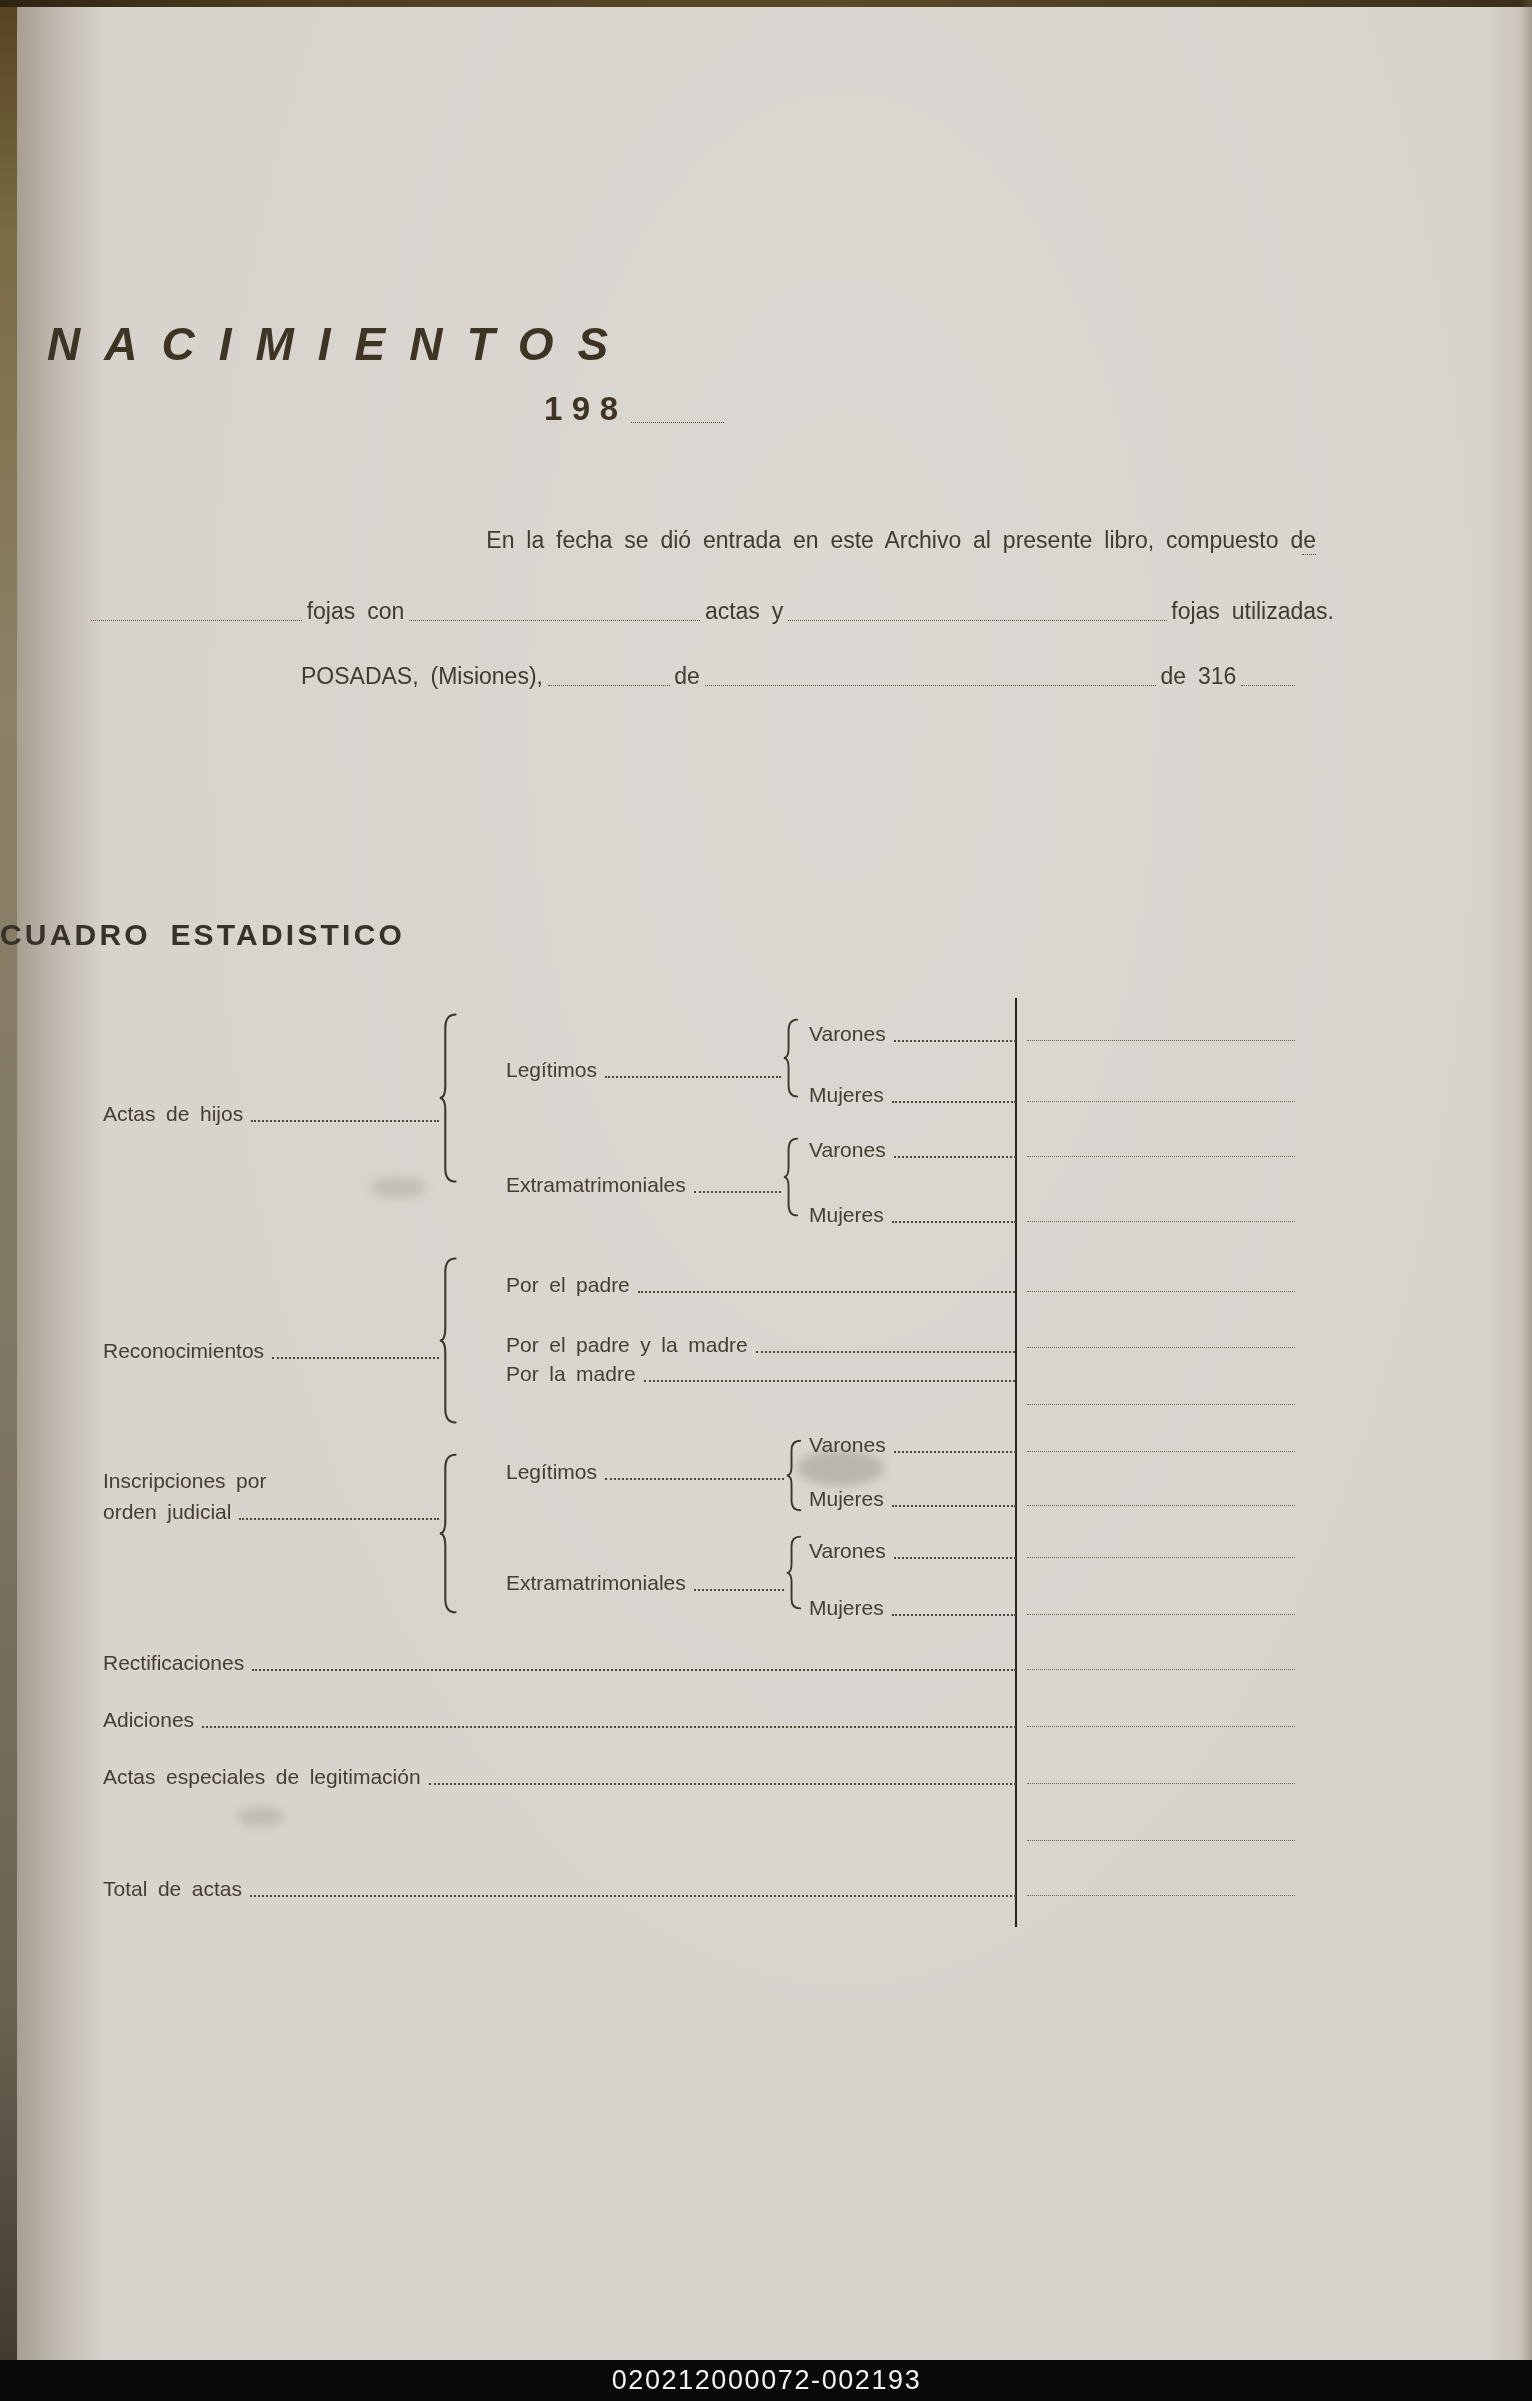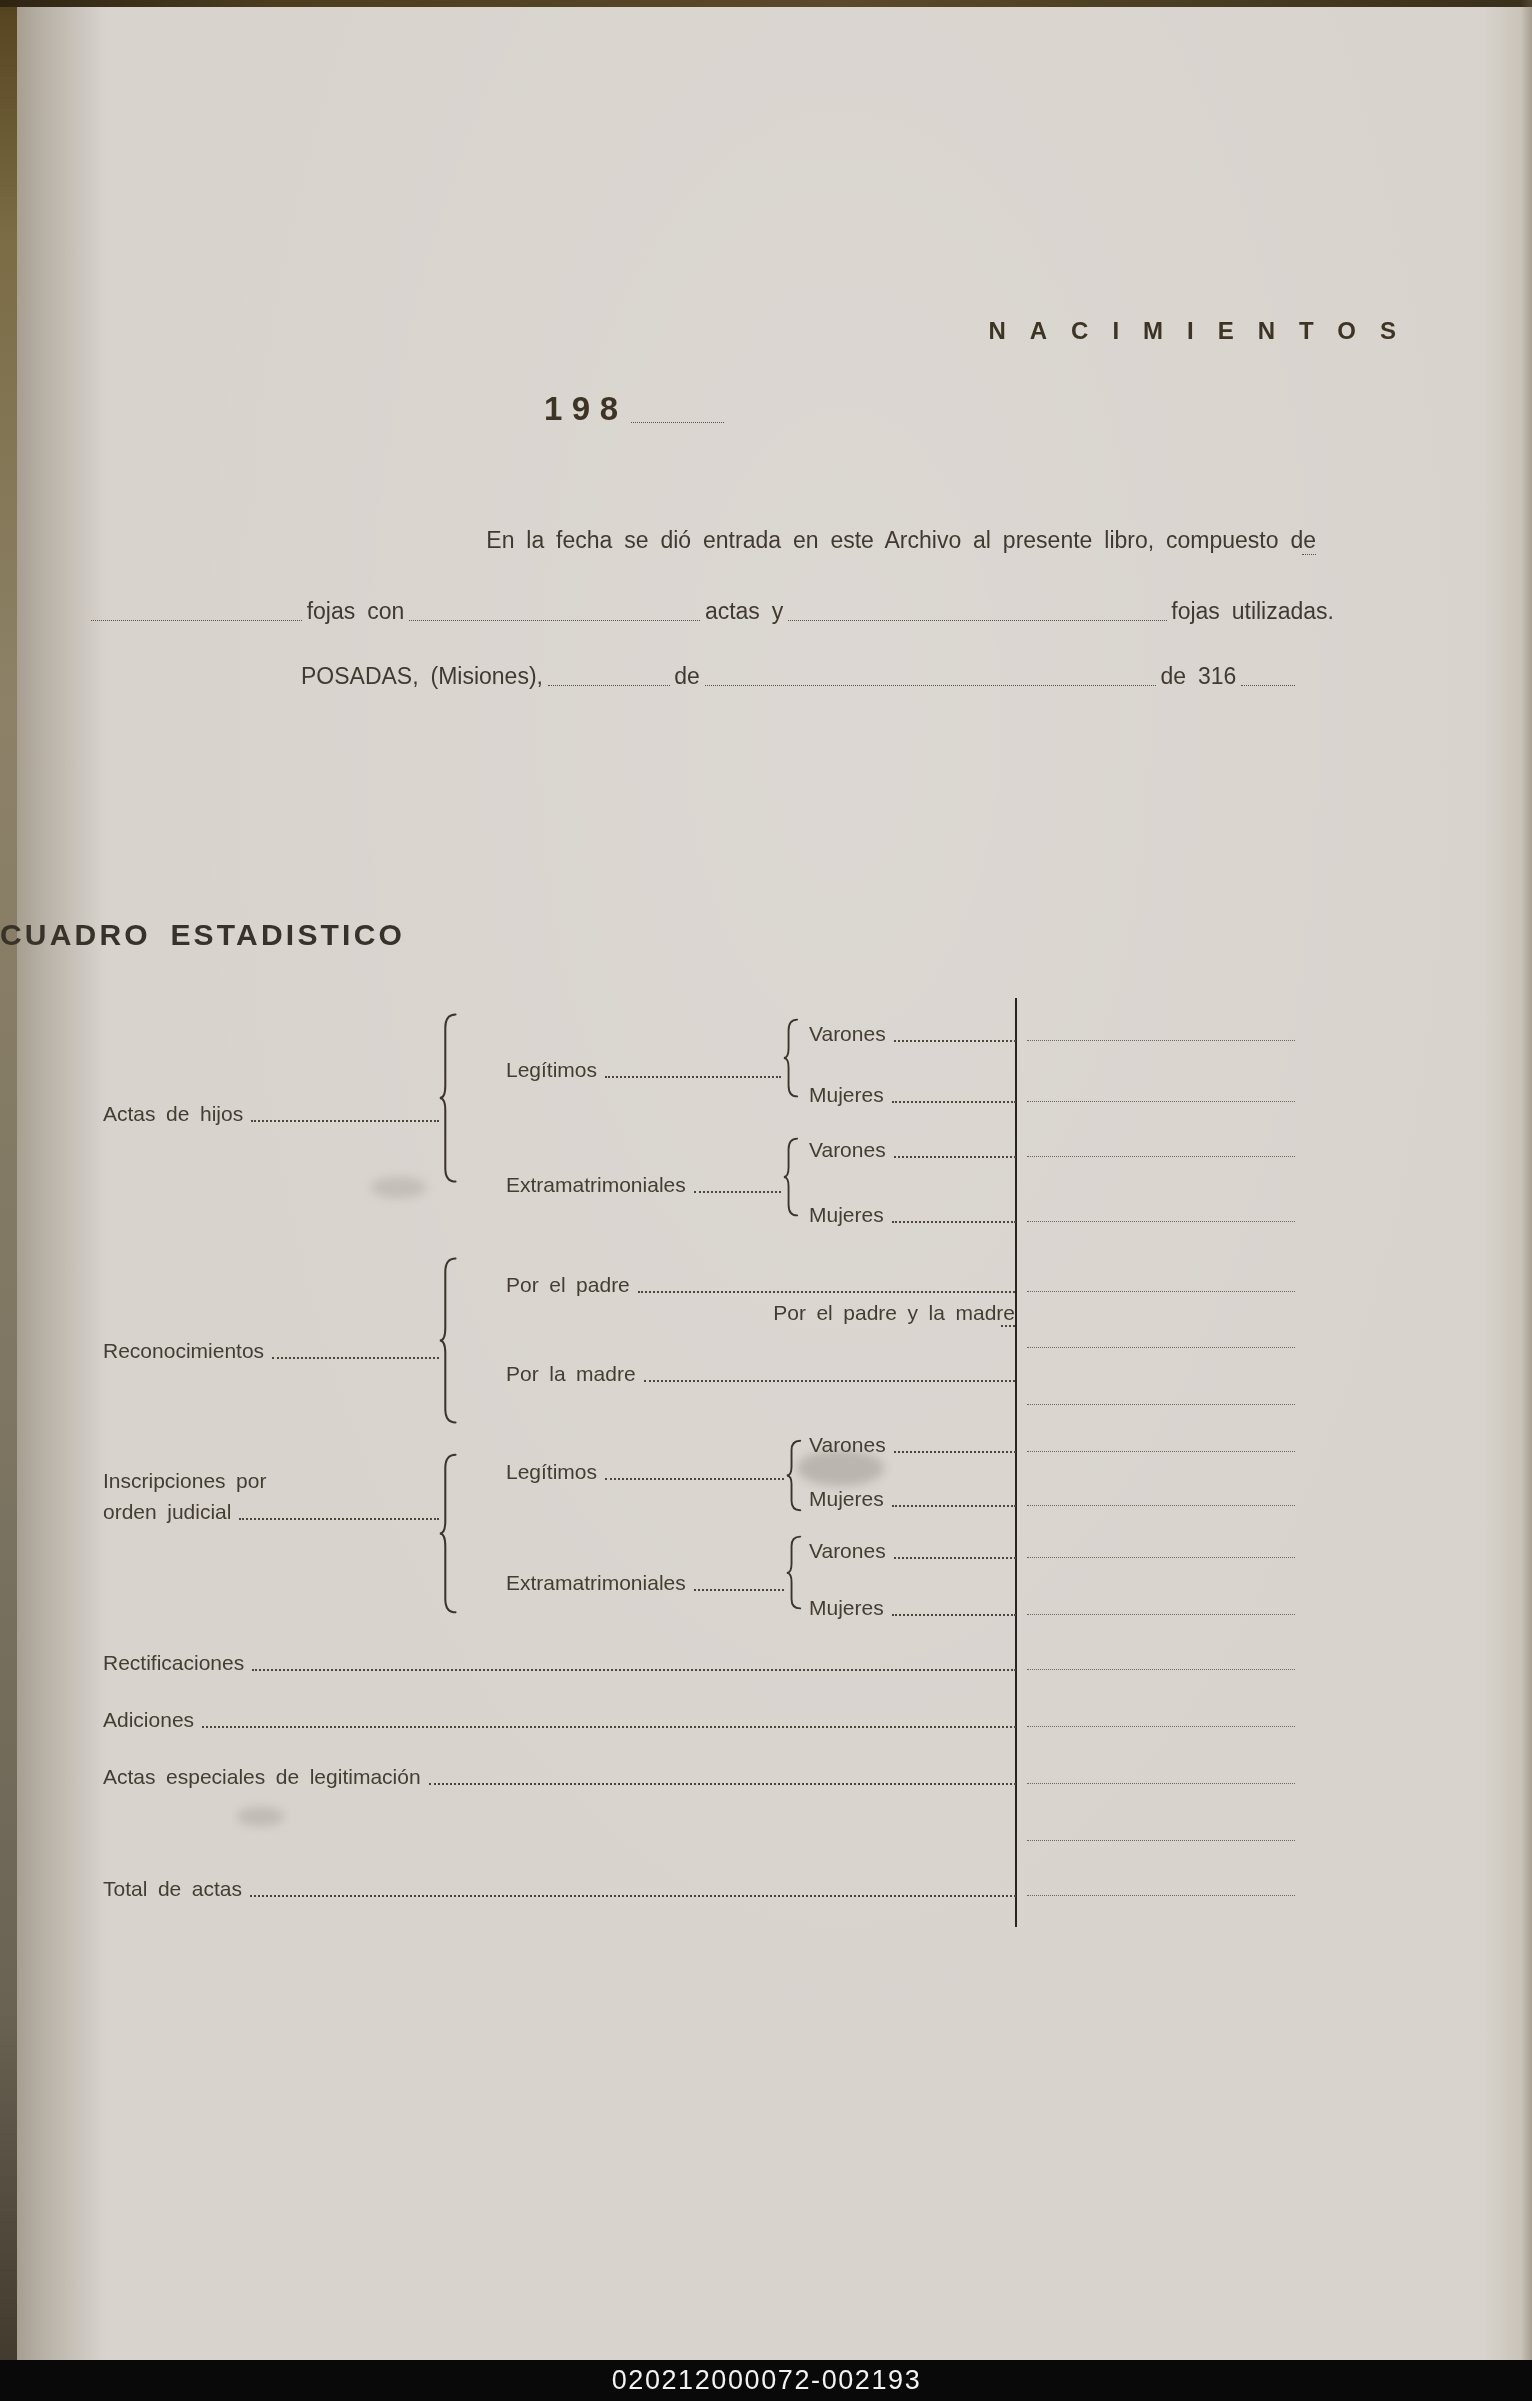--- a/index.html
+++ b/index.html
@@ -20,22 +20,22 @@
   .edge-left{position:absolute;top:0;left:0;bottom:41px;width:17.4px;
     background:linear-gradient(to bottom,#55431f 0%,#7b6c45 10%,#8d8268 30%,#7e7663 60%,#6a6354 85%,#423b2e 100%);}
   .edge-left-shadow{position:absolute;top:0;left:17.4px;bottom:41px;width:87px;
     background:linear-gradient(to right,rgba(90,78,55,0.30),rgba(90,78,55,0));}
   .edge-right{position:absolute;top:0;right:0;bottom:41px;width:12.6px;
     background:linear-gradient(to left,rgba(110,100,80,0.45),rgba(110,100,80,0));}
 
   .smudge{position:absolute;border-radius:50%;filter:blur(4.7px);pointer-events:none;}
 
   
-  .title{position:absolute;left:47px;top:317px;width:1373px;text-align:right;
-    font-size:24px;font-weight:bold;letter-spacing:24px;color:#3e3424;}
+  .title{position:absolute;left:47px;top:317px;width:1373px;text-align:left;
+    font-size:46px;font-weight:bold;letter-spacing:24px;color:#3e3424;font-style:italic;}
   .year-line{position:absolute;left:544px;top:390px;display:flex;align-items:flex-end;}
   .year-line .yr{font-size:33px;font-weight:bold;letter-spacing:9.5px;color:#3e3424;}
   .year-line .lead{width:93px;margin:0 0 4.7px 3.2px;}
 
   
   .lead{border-bottom:2.4px dotted #4e4738;min-width:14px;}
   .lead.fine{border-bottom:1.6px dotted #5c5546;}
 
   
   .intro{position:absolute;display:flex;align-items:flex-end;font-size:23px;
@@ -140,21 +140,21 @@
     <span class="lead"></span>
   </div>
   <div class="row" style="left:506px;top:1358px;width:509px;">
     <span>Por la madre</span>
     <span class="lead"></span>
   </div>
   <div class="row" style="left:103px;top:1335px;width:336px;">
     <span>Reconocimientos</span>
     <span class="lead"></span>
   </div>
-  <div class="row" style="left:506px;top:1301px;width:509px;flex-direction:column;">
+  <div class="row" style="left:506px;top:1329px;width:509px;">
     <span>Por el padre y la madre</span>
     <span class="lead"></span>
   </div>
 
   <div class="row" style="left:809px;top:1429px;width:207px;">
     <span>Varones</span>
     <span class="lead"></span>
   </div>
   <div class="row" style="left:506px;top:1456px;width:278px;">
     <span>Legítimos</span>

